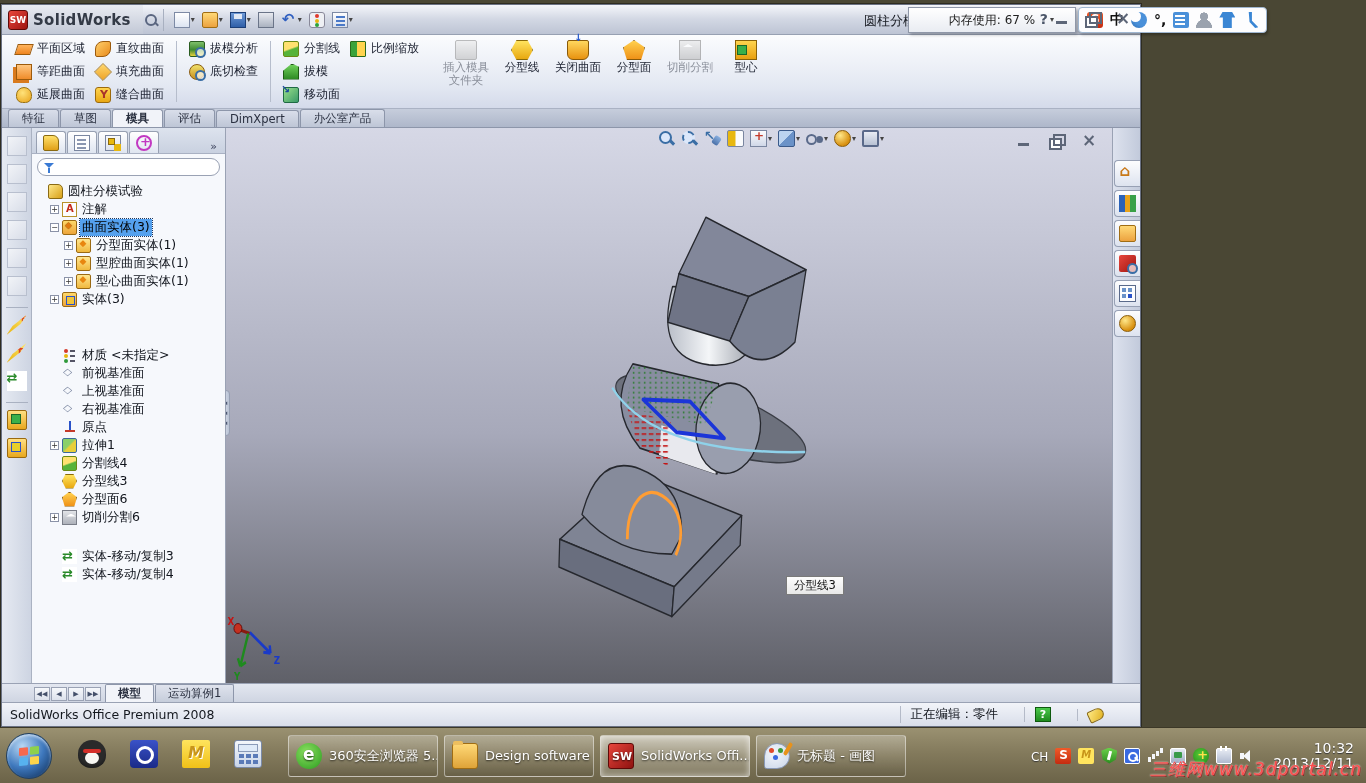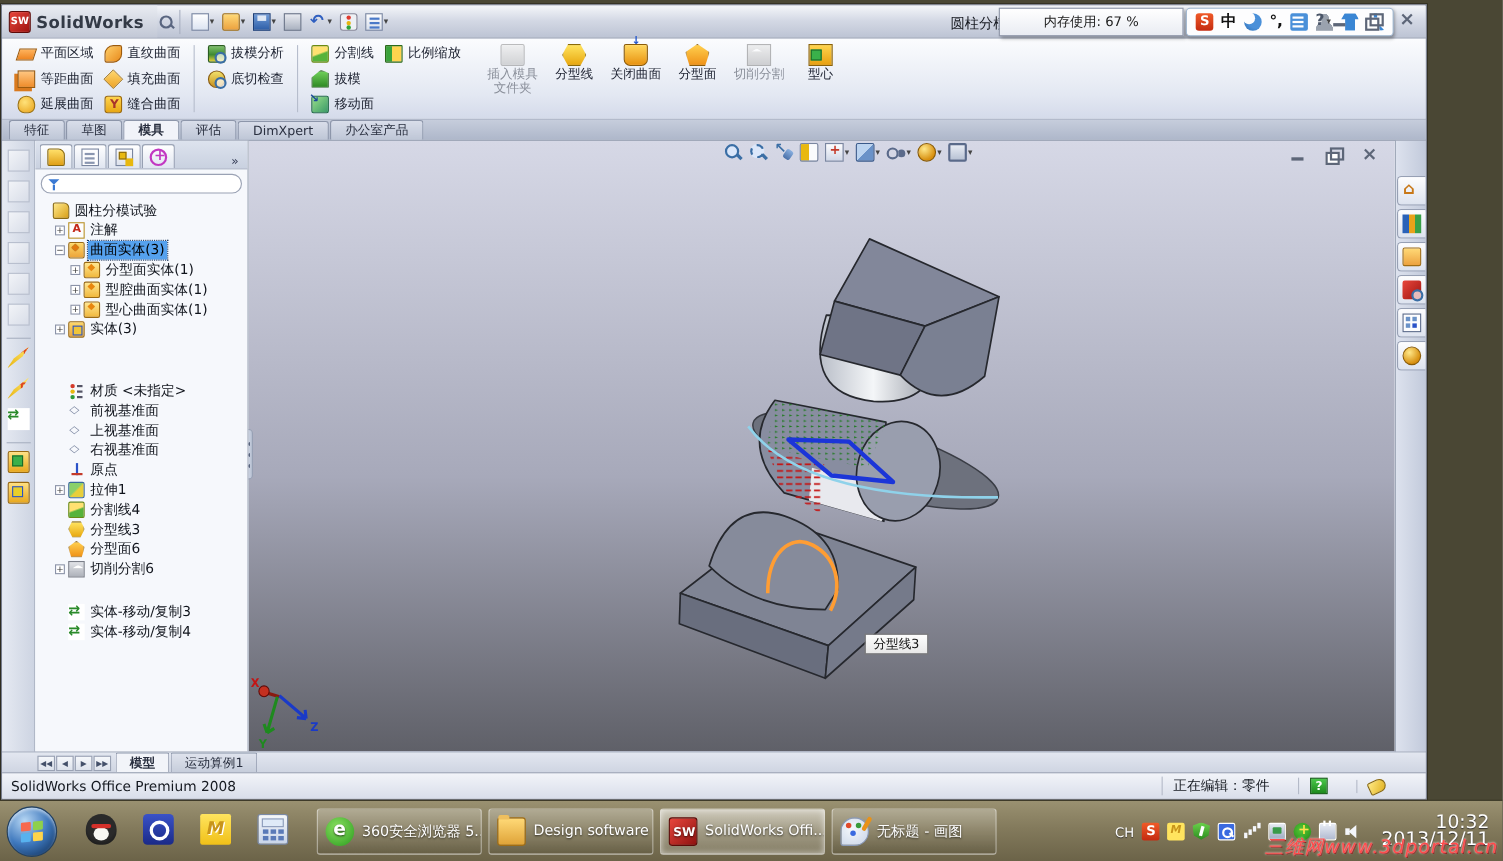--- a/index.html
+++ b/index.html
@@ -1,19 +1,19 @@
 <!DOCTYPE html>
 <html><head>
 <meta charset="utf-8">
 <style>
   *{margin:0;padding:0;box-sizing:border-box;font-family:"DejaVu Sans","Liberation Sans",sans-serif}
   html,body{width:1366px;height:783px;overflow:hidden;background:#4a4734}
   .desktop{position:relative;width:1366px;height:783px}
   
-  .app-window{position:absolute;left:1px;top:4px;width:1296px;height:723px;display:flex;flex-direction:column;border:1px solid #6a7183;background:#eef1f7;box-shadow:0 0 0 1px #2e2c20}
+  .app-window{position:absolute;left:1px;top:4px;width:1140px;height:723px;display:flex;flex-direction:column;border:1px solid #6a7183;background:#eef1f7;box-shadow:0 0 0 1px #2e2c20}
   
   .titlebar{height:30px;flex:0 0 30px;background:linear-gradient(#f4f6fa,#d3d8e4 48%,#bdc4d4);display:flex;align-items:center;position:relative;border-bottom:1px solid #97a0b2}
   .sw-logo{display:flex;align-items:center;gap:5px;padding:0 12px 0 6px;height:100%;background:linear-gradient(#e9ecf2,#c2c8d6)}
   .sw-cube{width:20px;height:20px;background:linear-gradient(135deg,#e8463c,#9e1410);border:1px solid #5e0a08;border-radius:3px;color:#fff;font-size:9px;font-weight:bold;display:flex;align-items:center;justify-content:center}
   .sw-name{font-size:15px;font-weight:bold;color:#333a46;letter-spacing:.3px}
   .menubar{display:flex;align-items:center;height:100%}
   .menu-item{padding:0 11px;font-size:13px;color:#1c2230;line-height:29px;cursor:default}
   .qat{display:flex;align-items:center;gap:3px;margin-left:4px;border-left:1px solid #a8b0c0;padding-left:8px;height:22px}
   .qat-btn{display:flex;align-items:center;gap:1px;padding:1px 2px;border-radius:2px}
   .dd-arrow{font-size:8px;color:#444}
@@ -92,21 +92,21 @@
   .flag i{border-radius:1px}
   .flag i:nth-child(1){background:#f6694f}.flag i:nth-child(2){background:#8ed04c}.flag i:nth-child(3){background:#57b2ef}.flag i:nth-child(4){background:#fdd44b}
   .ql{display:flex;gap:24px;margin:0 18px;align-items:center}
   .ql .ic{width:28px;height:28px}
   .tb-btn{width:150px;height:42px;border:1px solid rgba(255,255,255,.45);border-radius:3px;background:linear-gradient(rgba(255,255,255,.28),rgba(255,255,255,.10) 50%,rgba(0,0,0,.08));display:flex;align-items:center;gap:7px;padding:0 7px;color:#fff;font-size:13px;text-shadow:0 1px 2px rgba(0,0,0,.7);white-space:nowrap;overflow:hidden}
   .tb-btn.active{background:linear-gradient(rgba(255,255,255,.55),rgba(255,255,255,.25) 50%,rgba(255,255,255,.15));box-shadow:inset 0 0 6px rgba(255,255,255,.6)}
   .tb-btn .ic{width:26px;height:26px}
   .tray{margin-left:auto;display:flex;align-items:flex-end;gap:7px}
   .tray .lbl{color:#fff;font-size:12px;text-shadow:0 1px 1px #333}
   .tray .ic{width:16px;height:16px}
-  .clock{color:#fff;font-size:17px;text-align:right;line-height:15px;text-shadow:0 1px 1px #333;margin:0 6px 0 10px}
+  .clock{color:#fff;font-size:14px;text-align:right;line-height:15px;text-shadow:0 1px 1px #333;margin:0 6px 0 10px}
   .watermark{position:absolute;right:4px;bottom:2px;font-size:17px;font-weight:normal;color:#ff4b4b;text-shadow:0 0 2px #fff,1px 1px 0 #8c0e0e;letter-spacing:1px;z-index:20;font-style:italic}
   
   .new-document-icon{background:linear-gradient(#fff,#dce4f2);border:1px solid #7d8aa5}
   .open-folder-icon{background:linear-gradient(#ffd977,#eca23f);border:1px solid #a06d14;border-radius:2px}
   .save-icon{background:linear-gradient(#6f9bd8,#2f5fa8);border:1px solid #1c3f78}
   .save-icon::before{content:"";position:absolute;left:3px;top:1px;width:8px;height:5px;background:#dfe8f5}
   .print-icon{background:linear-gradient(#e8eaf0,#aab2c0);border:1px solid #6a7488}
   .undo-icon::before{content:"↶";color:#2f5fc0;font-size:15px;font-weight:bold;position:absolute;left:1px;top:-2px}
   .rebuild-traffic-light-icon{background:#eef0f4;border:1px solid #889;border-radius:3px}
   .rebuild-traffic-light-icon::before{content:"";position:absolute;left:5px;top:1px;width:4px;height:4px;border-radius:50%;background:#e03a2e;box-shadow:0 5px 0 #e8b50f,0 9px 0 #2fa33a}

